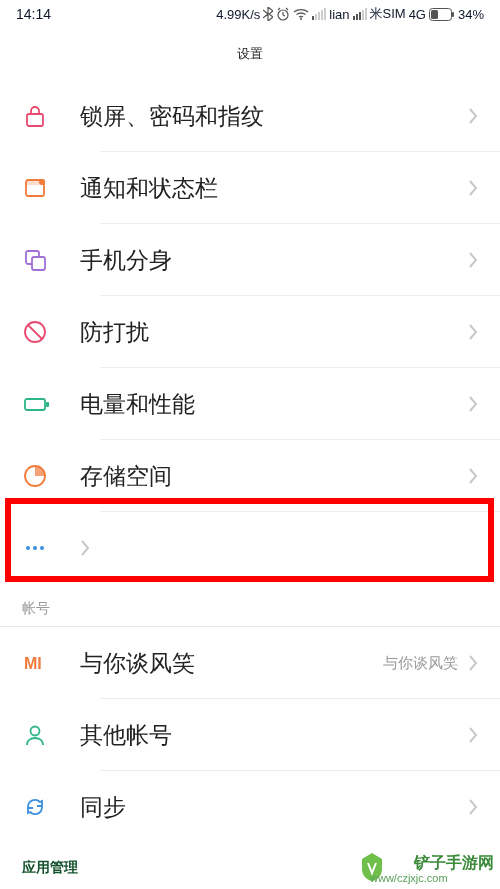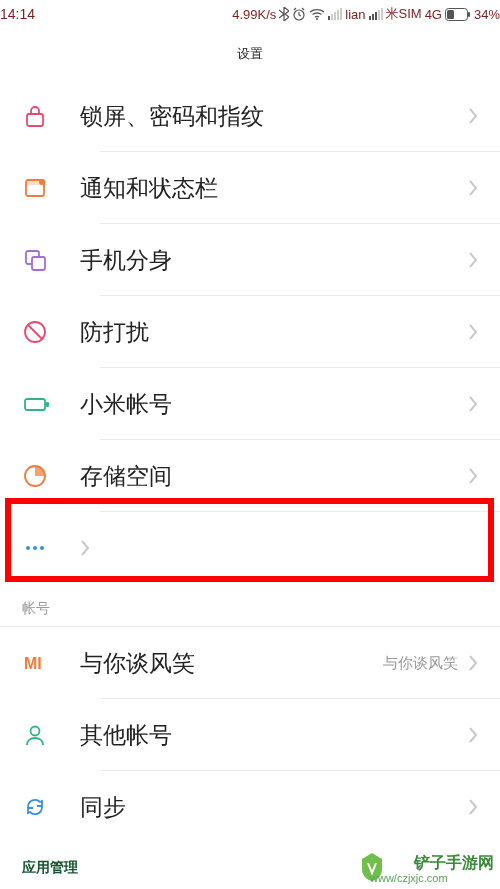--- a/index.html
+++ b/index.html
@@ -1,17 +1,17 @@
 <!DOCTYPE html>
 <html><head>
 <meta charset="utf-8">
 <style>
   * { box-sizing: border-box; margin: 0; padding: 0; }
   html, body { width: 500px; height: 889px; font-family: -apple-system, "Helvetica Neue", Arial, sans-serif; background: #fff; color: #222; overflow: hidden; position: relative; }
-  .status-bar { height: 28px; display: flex; align-items: center; justify-content: space-between; padding: 0 0; font-size: 14px; color: #7f1d1d; }
+  .status-bar { height: 28px; display: flex; align-items: center; justify-content: space-between; padding: 0 16px; font-size: 14px; color: #0f172a; }
   .status-left { display: flex; align-items: center; gap: 6px; }
   .status-right { display: flex; align-items: center; gap: 3px; font-size: 13px; justify-content: flex-end; }
   .status-right svg { display: block; }
   .header { height: 52px; display: flex; align-items: center; justify-content: center; font-size: 13px; color: #222; }
   .list { }
   .row { display: flex; align-items: center; height: 72px; padding: 0 22px 0 22px; position: relative; }
   .row .icon-wrap { width: 58px; display: flex; justify-content: flex-start; align-items: center; }
   .row .label { flex: 1; font-size: 23px; color: #222; }
   .row .value { font-size: 15px; color: #999; margin-right: 10px; }
   .row .chev { color: #c8c8c8; }
@@ -136,21 +136,21 @@
     <div class="divider"></div>
   </div>
 
   <div class="row">
     <div class="icon-wrap">
       <svg width="28" height="26" viewBox="0 0 28 26">
           <rect x="3" y="8" width="20" height="11" rx="2" stroke="#2db58a" stroke-width="1.8" fill="none"></rect>
           <rect x="24" y="11" width="3" height="5" rx="1" fill="#2db58a"></rect>
         </svg>
     </div>
-    <div class="label">小米帐号</div>
+    <div class="label">电量和性能</div>
     <svg class="chev" width="10" height="18" viewBox="0 0 10 18">
         <path d="M2 2l6 7-6 7" stroke="#c8c8c8" stroke-width="2" fill="none"></path>
       </svg>
     <div class="divider"></div>
   </div>
 
   <div class="row">
     <div class="icon-wrap">
       <svg width="26" height="26" viewBox="0 0 26 26">
           <circle cx="13" cy="13" r="10" stroke="#f07b3a" stroke-width="1.8" fill="none"></circle>

